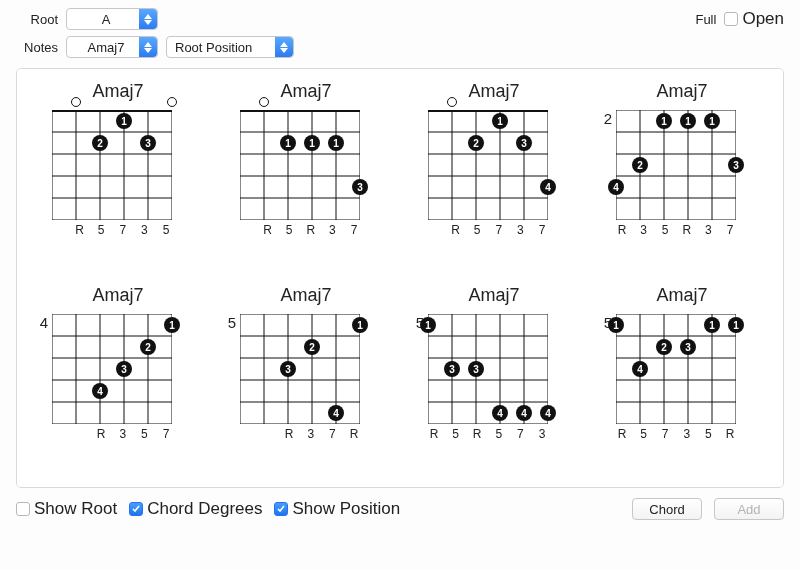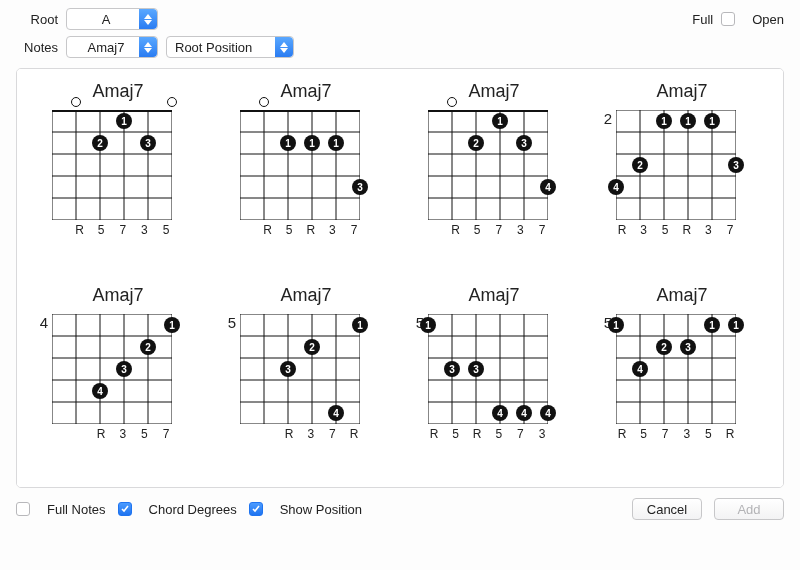--- a/index.html
+++ b/index.html
@@ -37,22 +37,22 @@
     border-radius: 0 4px 4px 0;
     display: flex; flex-direction: column;
     align-items: center; justify-content: center;
     gap: 1px;
   }
   .sel .cap svg { display:block; }
   .sel.val-center { justify-content: center; }
   .sel.wide { min-width: 128px; text-align: center; }
   .sel.wider { min-width: 118px; }
   .chk {
-    display:inline-flex; align-items:center; gap:17px;
-    font-size:13px;
+    display:inline-flex; align-items:center; gap:4px;
+    font-size:17px;
   }
   .chk .box {
     width:14px; height:14px; border:1px solid #b8b8bb; border-radius:3px;
     background:#fff; display:flex; align-items:center; justify-content:center;
   }
   .chk .box.on { background: linear-gradient(#4b9bff,#1f74f0); border-color:#1f74f0; }
   .chk .box.on svg { display:block; }
   .chord-area {
     margin: 0 16px;
     border: 1px solid #d9d9db;
@@ -479,34 +479,34 @@
             </div>
           </div>
         </div>
       </div>
     </div>
 </div>
 
 <div class="bottom-bar">
   <label class="chk">
     <span class="box"></span>
-    <span>Full Notes</span>
+    <span>Show Root</span>
   </label>
   <label class="chk">
     <span class="box on">
         <svg width="10" height="10">
           <polyline points="2,5 4,7 8,2" stroke="#fff" stroke-width="1.6" fill="none"></polyline>
         </svg>
       </span>
     <span>Chord Degrees</span>
   </label>
   <label class="chk">
     <span class="box on">
         <svg width="10" height="10">
           <polyline points="2,5 4,7 8,2" stroke="#fff" stroke-width="1.6" fill="none"></polyline>
         </svg>
       </span>
     <span>Show Position</span>
   </label>
   <div class="spacer"></div>
-  <div class="btn">Cancel</div>
+  <div class="btn">Chord</div>
   <div class="btn disabled">Add</div>
 </div>
 
 </body></html>

